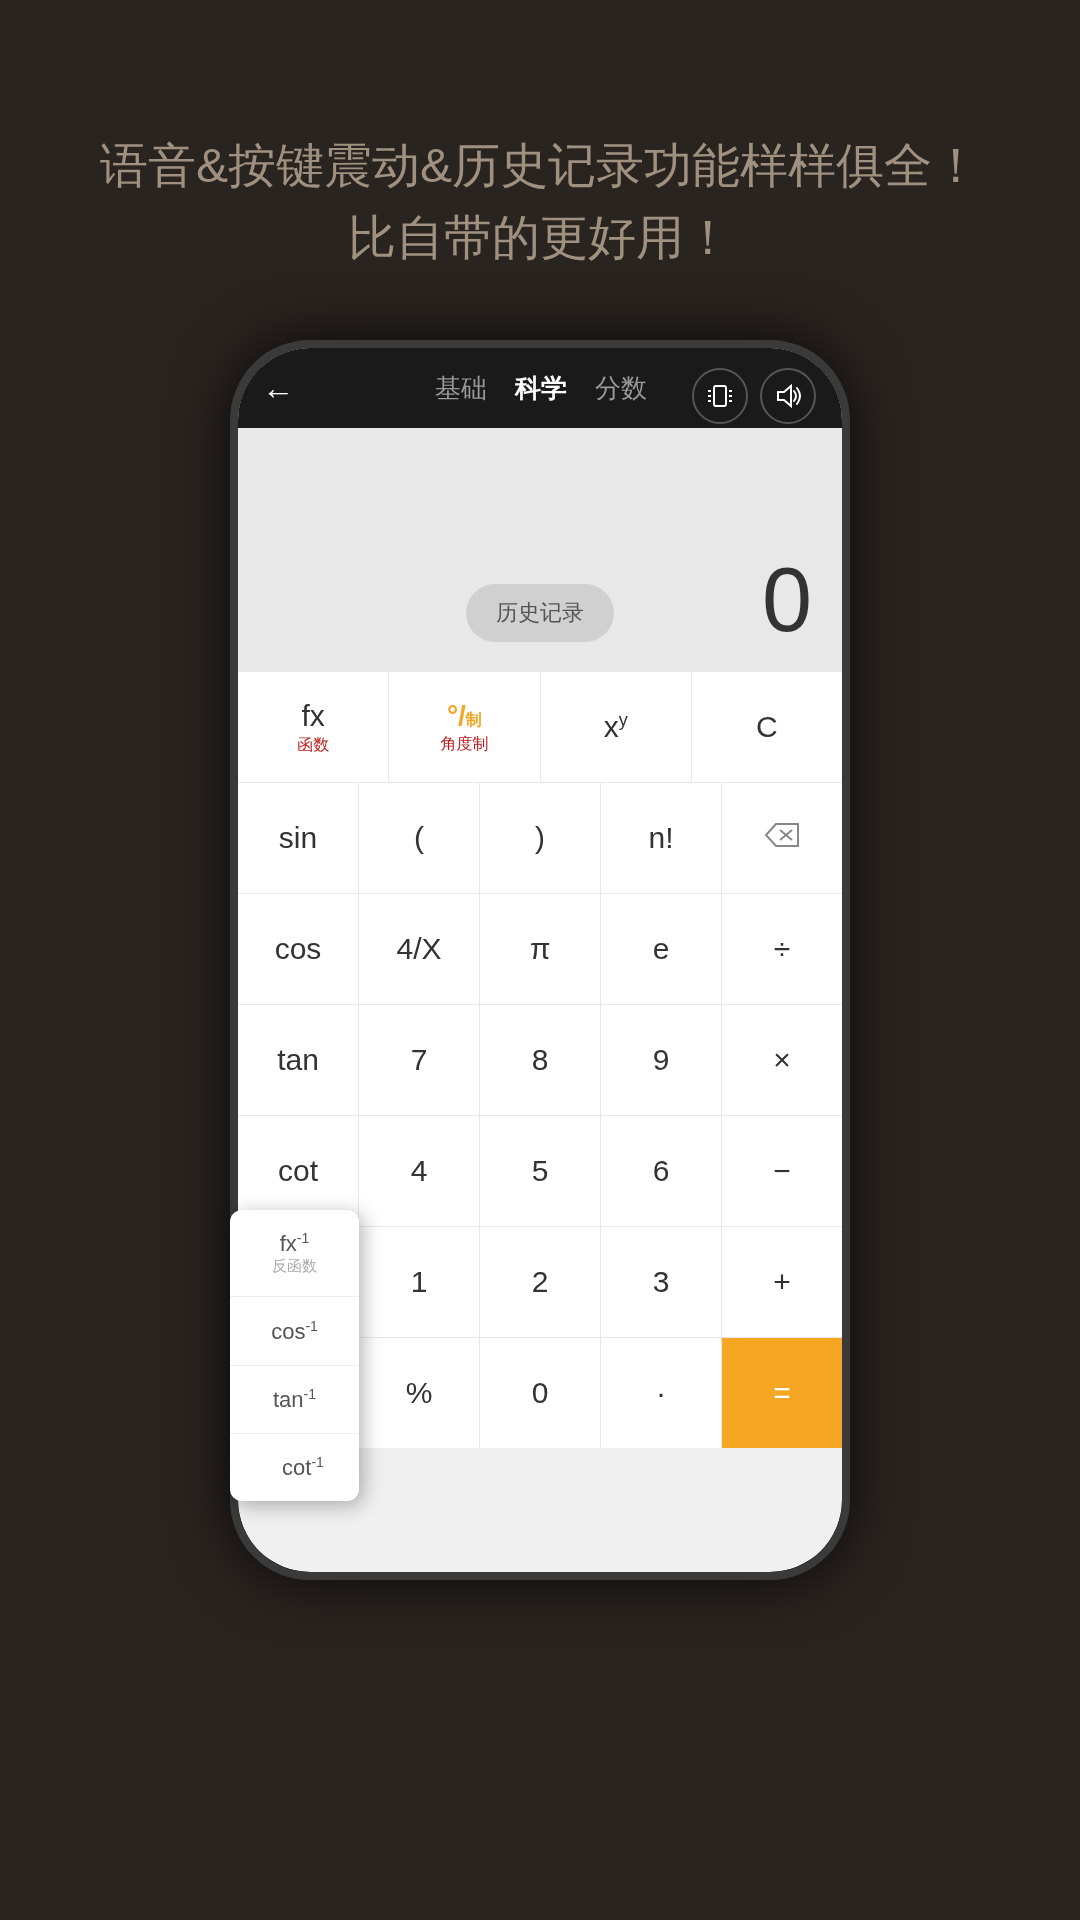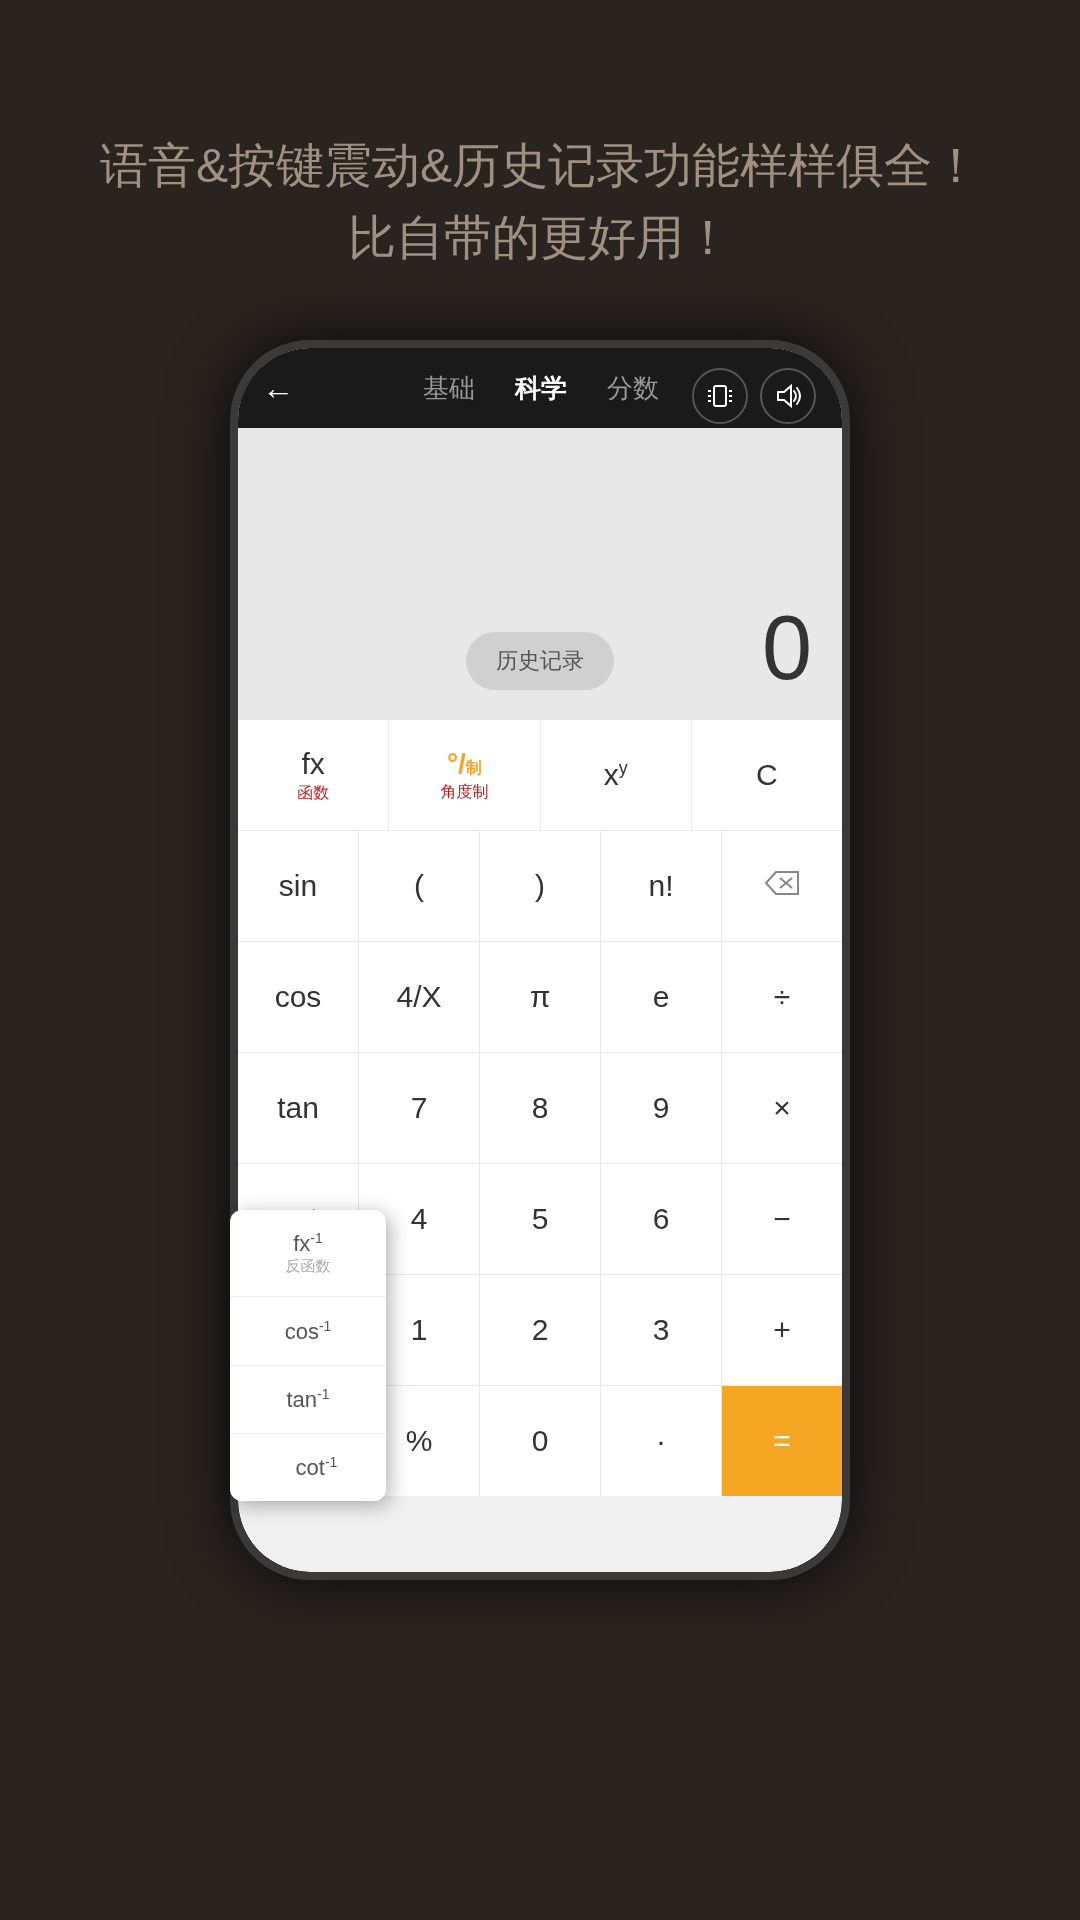--- a/index.html
+++ b/index.html
@@ -70,21 +70,21 @@
 
     .back-arrow {
       color: white;
       font-size: 32px;
       margin-right: 30px;
       cursor: pointer;
     }
 
     .tab-group {
       display: flex;
-      gap: 40px;
+      gap: 28px;
       flex: 1;
       justify-content: center;
       margin-right: 60px;
     }
 
     .tab-item {
       color: #999;
       font-size: 26px;
       cursor: pointer;
     }
@@ -128,21 +128,21 @@
     }
 
     .popup-btn-label {
       color: #aaa;
       font-size: 16px;
     }
 
     
     .display-area {
       background: #e8e8e8;
-      height: 292px;
+      height: 244px;
       position: relative;
       display: flex;
       align-items: flex-end;
       justify-content: flex-end;
       padding: 20px 30px;
     }
 
     .display-number {
       font-size: 90px;
       color: #333;
@@ -209,21 +209,21 @@
     }
 
     
     .left-popup {
       position: absolute;
       left: 0;
       top: 870px;
       background: white;
       border-radius: 12px;
       box-shadow: 4px 4px 20px rgba(0,0,0,0.3);
-      width: 156px;
+      width: 129px;
       overflow: hidden;
     }
 
     .left-popup-item {
       padding: 20px 16px;
       border-bottom: 1px solid #eee;
       font-size: 22px;
       color: #555;
       cursor: pointer;
       text-align: center;

